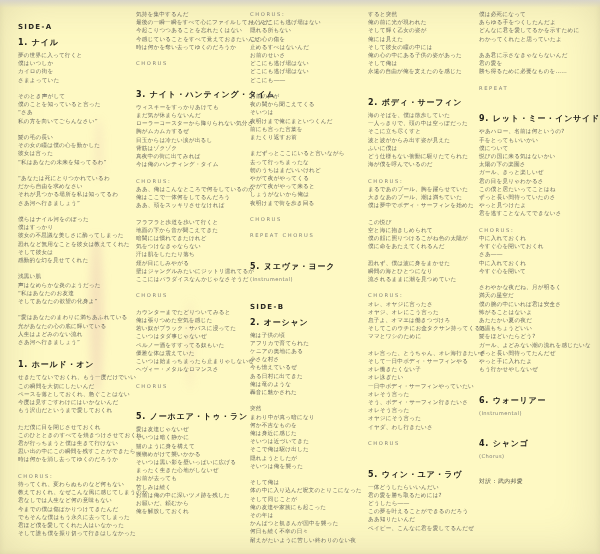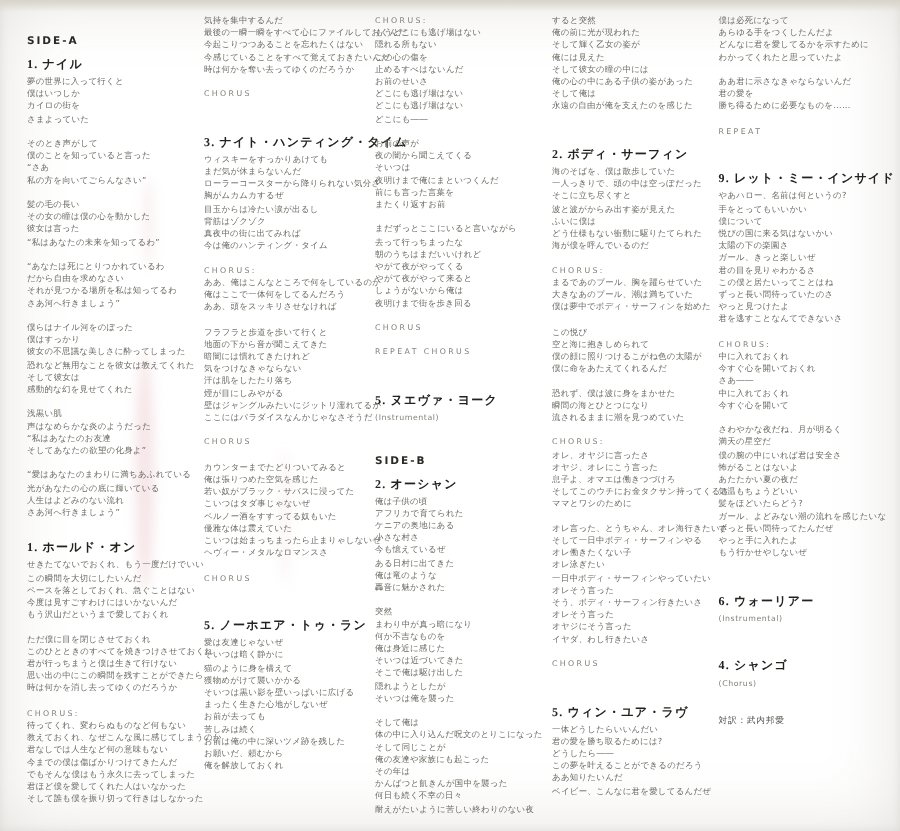--- a/index.html
+++ b/index.html
@@ -1,31 +1,31 @@
 <!DOCTYPE html>
 <html><head>
 <meta charset="utf-8">
 <style>
   html,body{margin:0;padding:0;background:#c8c4ba;}
   .sheet{
     position:relative;width:600px;height:554px;margin:0 auto;
-    background:#ffffff;
+    background:#fef9c3;
     box-shadow:inset 0 0 46px rgba(118,108,92,0.20), inset 0 0 6px rgba(118,108,92,0.12);
     overflow:hidden;
     font-family:"DejaVu Sans", sans-serif;
   }
   .col{position:absolute;width:118px;}
   #col0{left:18px;top:20px;}
   #col1{left:136px;top:10px;}
   #col2{left:250px;top:10px;}
   #col3{left:368px;top:10px;}
   #col4{left:479px;top:10px;}
   .line{font-size:5.6px;line-height:8.2px;color:#6a6962;white-space:nowrap;letter-spacing:.2px;}
   .spacer{height:8.2px;}
-  .song-title{font-size:8px;line-height:10px;font-weight:bold;color:#23221e;margin:6px 0 3px;letter-spacing:.8px;white-space:nowrap;font-family:Liberation Serif, serif;}
+  .song-title{font-size:8px;line-height:10px;font-weight:bold;color:#23221e;margin:6px 0 3px;letter-spacing:.8px;white-space:nowrap;}
   .side-header{font-size:7px;line-height:9px;font-weight:bold;color:#2a2924;letter-spacing:1.3px;margin:3px 0 2px;}
   .chorus{font-size:5.2px;line-height:8.2px;letter-spacing:1.6px;color:#82817a;}
   .subtitle{font-size:5.2px;line-height:8.2px;color:#82817a;letter-spacing:.4px;}
   .credit{font-size:5.8px;line-height:8.2px;color:#504f49;letter-spacing:.5px;}
   .stain{position:absolute;border-radius:50%;filter:blur(4px);pointer-events:none;}
   .stain-1{left:90px;top:235px;width:13px;height:160px;background:rgba(222,158,168,0.26);}
   .stain-2{left:95px;top:118px;width:8px;height:62px;background:rgba(224,168,176,0.16);}
   .stain-3{left:186px;top:300px;width:8px;height:90px;background:rgba(220,165,170,0.12);}
   .edge-shade{position:absolute;left:0;top:0;width:600px;height:8px;background:linear-gradient(#d8d4c9,rgba(216,212,201,0));pointer-events:none;}
 </style>

